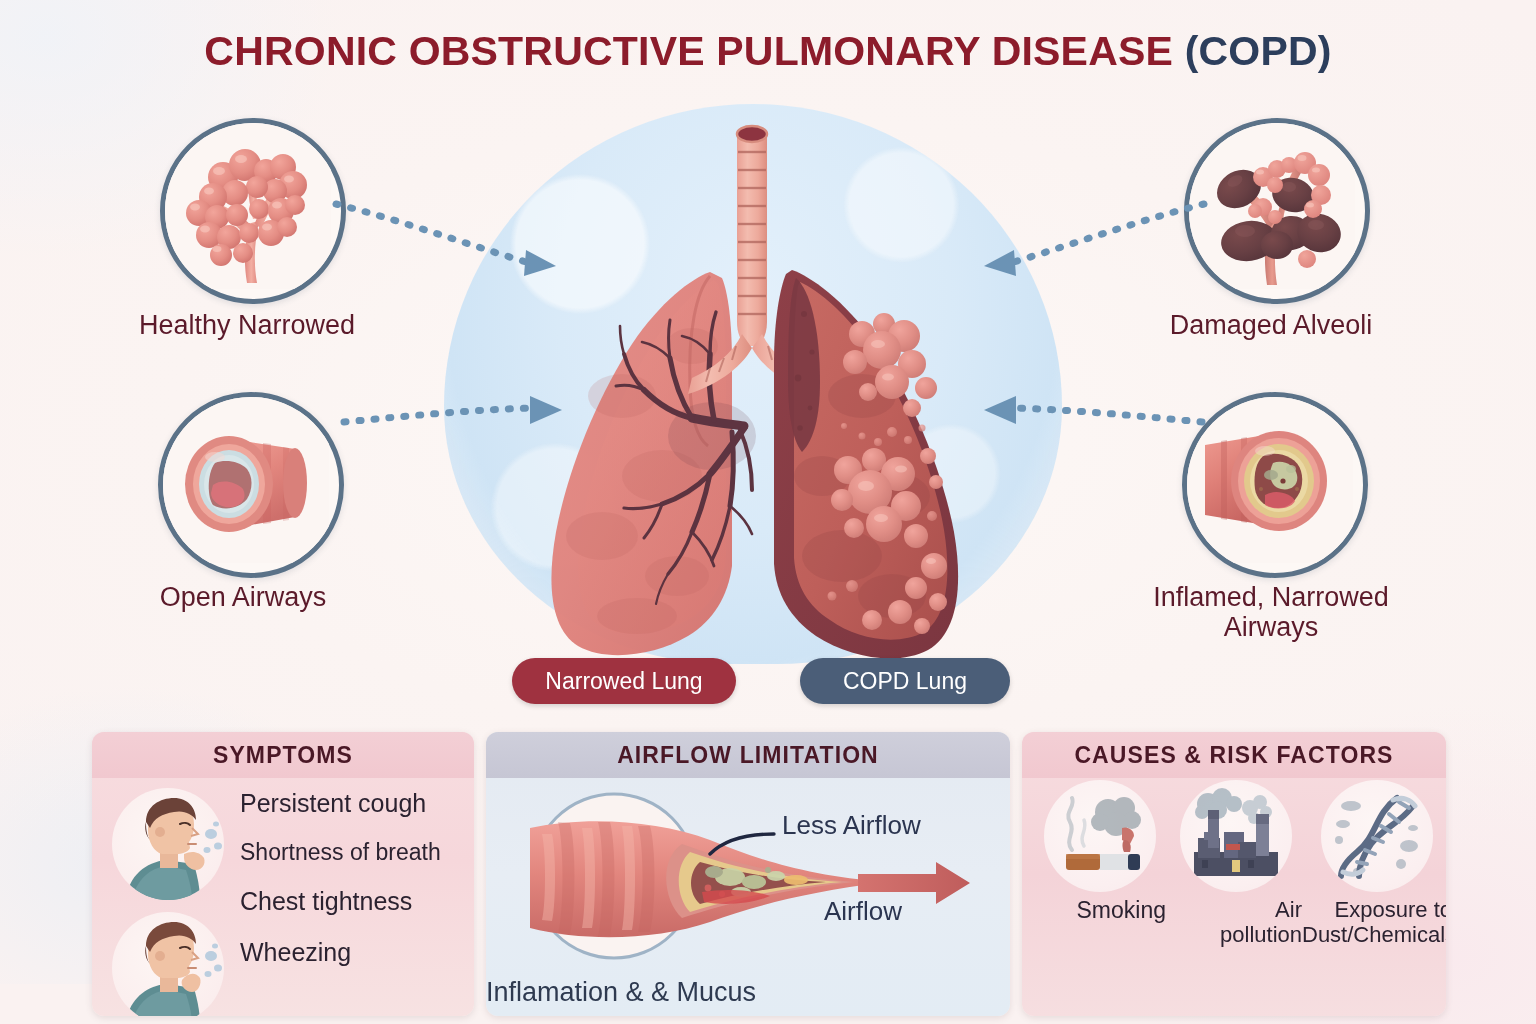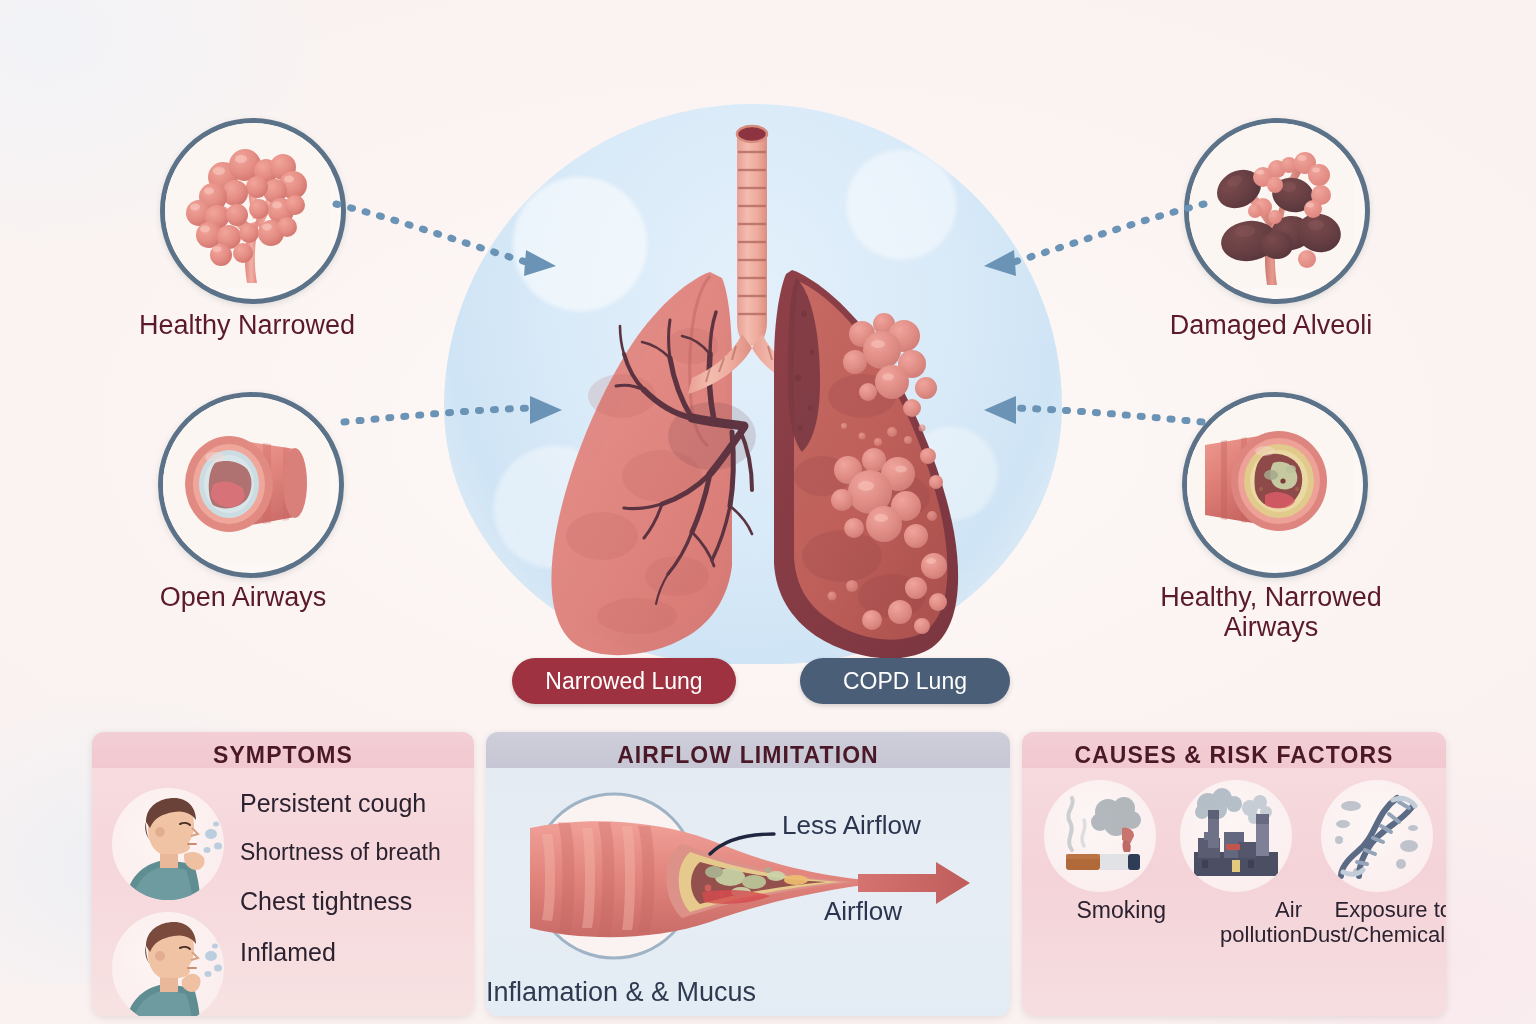--- a/index.html
+++ b/index.html
@@ -121,21 +121,21 @@
   
   .panel {
     position: absolute;
     top: 732px;
     height: 284px;
     border-radius: 12px;
     overflow: hidden;
     box-shadow: 0 2px 7px rgba(90,60,70,.13);
   }
   .panel-header {
-    height: 36px; line-height: 46px;
+    height: 46px; line-height: 46px;
     text-align: center;
     font-size: 23px;
     font-weight: bold;
     letter-spacing: 1.1px;
     color: #4A1826;
   }
   #panel-symptoms { left: 92px; width: 382px; background: linear-gradient(180deg,#F7DDE0 0%, #F6D7DB 45%, #F7E2E2 100%); }
   #panel-symptoms .panel-header { background: linear-gradient(180deg,#F3CFD5,#F1C8CF); }
   #panel-airflow  { left: 486px; width: 524px; background: linear-gradient(180deg,#E4EAF2 0%, #E7EDF4 50%, #E3ECF4 100%); }
   #panel-airflow .panel-header { background: linear-gradient(180deg,#CFCFDB,#C6C6D4); }
@@ -205,20 +205,21 @@
 </style>
 </head>
 <body>
 
 <div id="poster">
 
   <div class="wash wash-tl"></div>
   <div class="wash wash-br"></div>
   <div class="wash wash-bl"></div>
 
+  <div id="title"><span class="main">CHRONIC OBSTRUCTIVE PULMONARY DISEASE </span><span class="abbr">(COPD)</span></div>
 
   <div id="lung-stage">
     <div id="lung-backdrop"></div>
 
     <svg id="lung-svg" width="720" height="580" viewBox="0 0 720 580">
       <defs>
         <linearGradient id="gHealthy" x1="0" y1="0" x2="1" y2="1">
           <stop offset="0%" stop-color="#E58A84"></stop>
           <stop offset="45%" stop-color="#E0837D"></stop>
           <stop offset="100%" stop-color="#D4736E"></stop>
@@ -600,21 +601,21 @@
         <ellipse cx="104" cy="72" rx="5" ry="4" fill="#B9C09A" opacity="0.8"></ellipse>
         <path d="M78 98 C88 92 104 96 108 104 C104 112 88 114 78 108 Z" fill="#DE5C6A" opacity="0.8"></path>
         <circle cx="96" cy="84" r="2.6" fill="#7A3A38"></circle>
         <circle cx="74" cy="92" r="2" fill="#A06A4E" opacity="0.8"></circle>
         <circle cx="110" cy="92" r="2" fill="#A06A4E" opacity="0.8"></circle>
         <g fill="#F6DED1" opacity="0.45">
           <ellipse cx="78" cy="54" rx="10" ry="5"></ellipse>
         </g>
       </svg>
     </div>
-    <div class="callout-label">Healthy, Narrowed
+    <div class="callout-label">Inflamed, Narrowed
 Airways</div>
   </div>
 
   <svg class="connector" style="left:330px; top:190px;" width="250" height="90">
     <path d="M6 14 C70 30 130 52 196 72" stroke="#6B93B5" stroke-width="7" fill="none" stroke-linecap="round" stroke-dasharray="2 13"></path>
     <path d="M196 60 L226 76 L194 86 Z" fill="#6B93B5"></path>
   </svg>
   <svg class="connector" style="left:338px; top:390px;" width="250" height="60">
     <path d="M6 32 C70 26 130 20 194 18" stroke="#6B93B5" stroke-width="7" fill="none" stroke-linecap="round" stroke-dasharray="2 13"></path>
     <path d="M192 6 L224 20 L192 34 Z" fill="#6B93B5"></path>
@@ -690,21 +691,21 @@
             <ellipse cx="103" cy="34" rx="3" ry="2.5"></ellipse>
           </g>
         </svg>
       </div>
     </div>
 
     <div id="symptom-list">
       <div class="symptom-item">Persistent cough</div>
       <div class="symptom-item sm">Shortness of breath</div>
       <div class="symptom-item">Chest tightness</div>
-      <div class="symptom-item">Inflamed</div>
+      <div class="symptom-item">Wheezing</div>
     </div>
   </div>
 
   <div class="panel" id="panel-airflow">
     <div class="panel-header">AIRFLOW LIMITATION</div>
 
     <svg id="airflow-art" viewBox="0 0 524 200">
       <defs>
         <linearGradient id="brTube" x1="0" y1="0" x2="0" y2="1">
           <stop offset="0%" stop-color="#F0A098"></stop>

